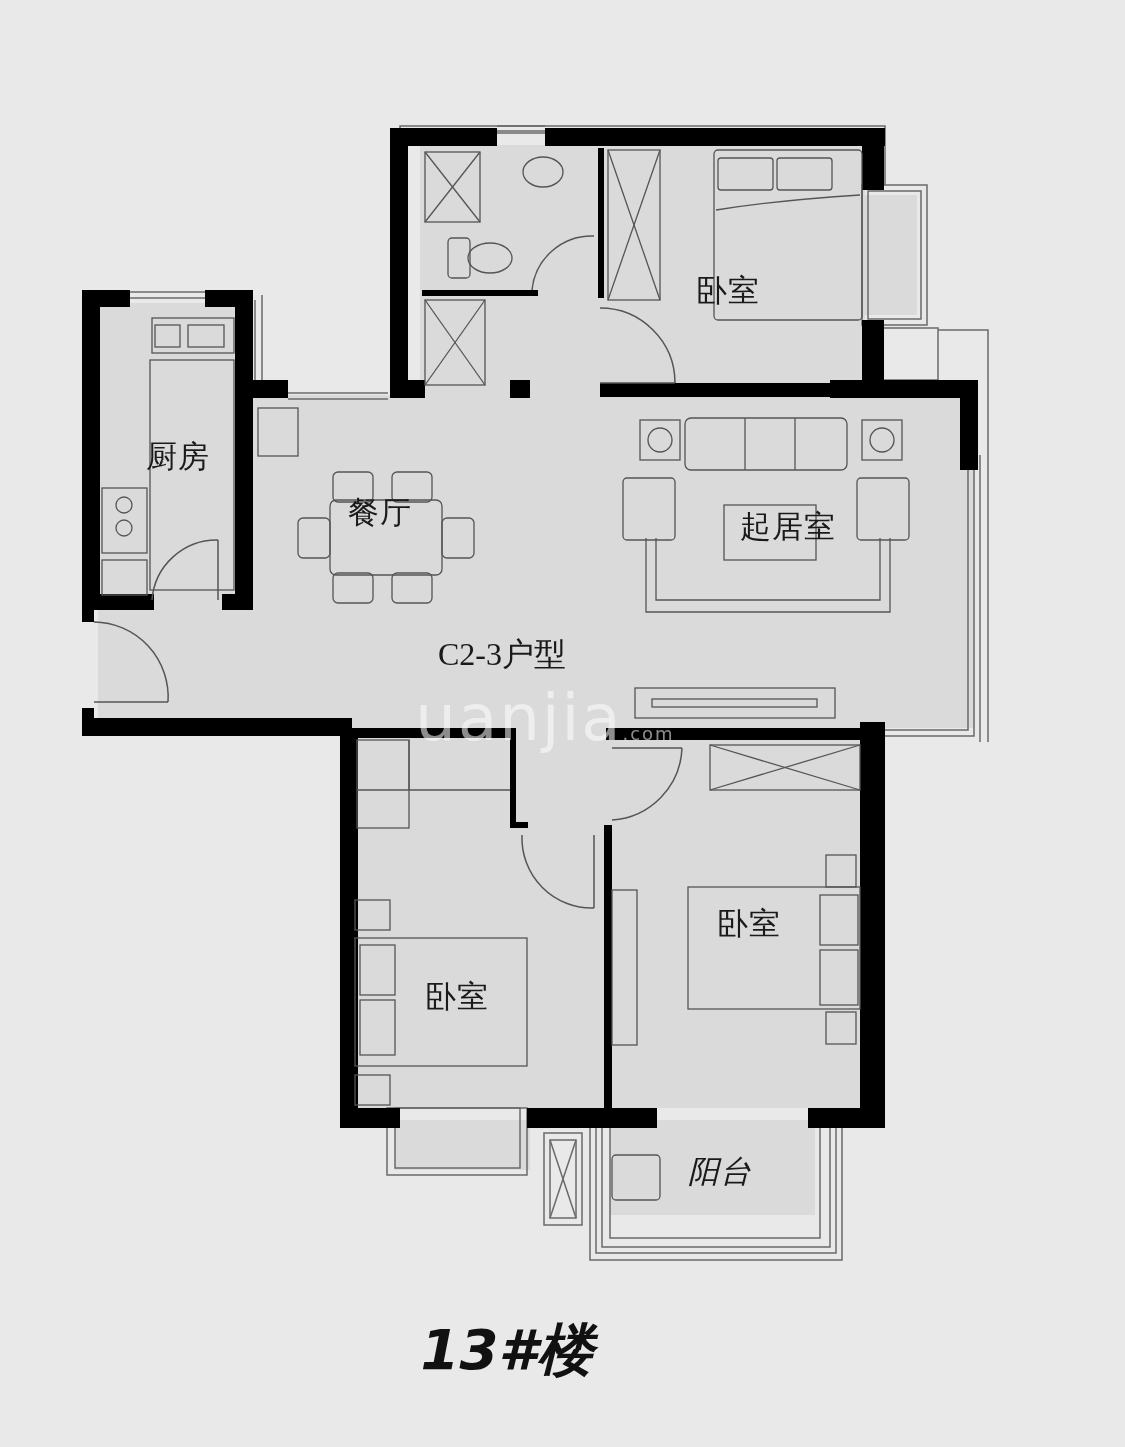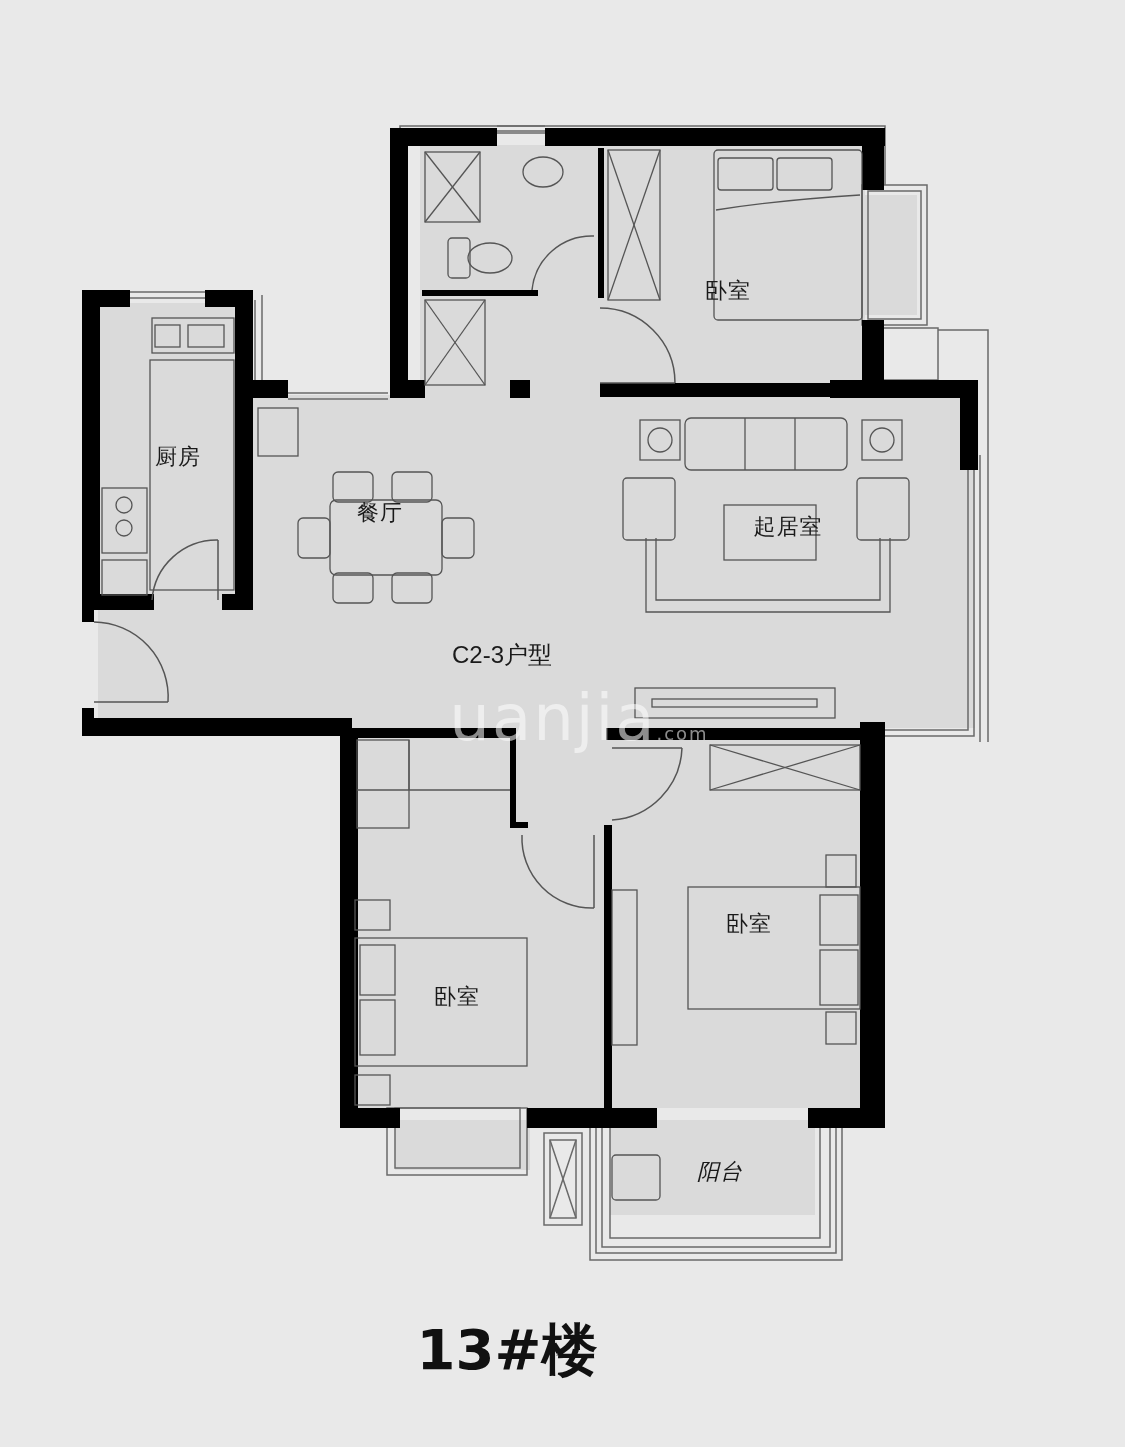--- a/index.html
+++ b/index.html
@@ -1,24 +1,24 @@
 <!DOCTYPE html>
 <html><head>
 <meta charset="utf-8">
 <style>
   html, body { margin:0; padding:0; }
   body { width:1125px; height:1447px; background:#e9e9e9; position:relative; overflow:hidden;
          font-family:"DejaVu Serif", serif; }
   #plan { position:absolute; left:0; top:0; width:1125px; height:1447px; }
-  .room-label { position:absolute; font-family:"DejaVu Serif", serif; font-size:22px; color:#1a1a1a;
+  .room-label { position:absolute; font-family:"DejaVu Serif", serif; font-size:31px; color:#1a1a1a;
                 transform:translate(-50%,-50%); white-space:nowrap; letter-spacing:1px; }
-  .plan-type { position:absolute; font-family:Liberation Sans, sans-serif; font-size:24px; color:#1a1a1a;
+  .plan-type { position:absolute; font-family:Liberation Serif, serif; font-size:32px; color:#1a1a1a;
                transform:translate(-50%,-50%); white-space:nowrap; }
   .building { position:absolute; font-family:"DejaVu Sans", sans-serif; font-weight:bold; font-size:56px;
-              color:#111; transform:translate(-50%,-50%); white-space:nowrap; }
+              color:#111; transform:translate(-50%,-50%); white-space:nowrap;font-style:italic; }
   .watermark { position:absolute; font-family:"DejaVu Sans", sans-serif; font-size:64px; color:rgba(255,255,255,0.55);
                transform:translate(-50%,-50%); white-space:nowrap; letter-spacing:2px; }
   .watermark small { font-size:18px; }
 </style>
 </head>
 <body>
 
 <svg id="plan" viewBox="0 0 1125 1447" xmlns="http://www.w3.org/2000/svg">
 
   <g fill="#dadada">
@@ -203,17 +203,17 @@
 <div class="room-label" style="left:178px;top:457px;">厨房</div>
 <div class="room-label" style="left:380px;top:513px;">餐厅</div>
 <div class="room-label" style="left:788px;top:527px;">起居室</div>
 <div class="room-label" style="left:728px;top:291px;">卧室</div>
 <div class="room-label" style="left:457px;top:997px;">卧室</div>
 <div class="room-label" style="left:749px;top:924px;">卧室</div>
 <div class="room-label" style="left:720px;top:1172px;font-style:italic;">阳台</div>
 
 <div class="plan-type" style="left:502px;top:655px;">C2-3户型</div>
 
-<div class="watermark" style="left:545px;top:718px;margin-left:34px;">
+<div class="watermark" style="left:545px;top:718px;">
   <span>uanjia</span><small>.com</small>
 </div>
 
 <div class="building" style="left:507px;top:1351px;">13#楼</div>
 
 </body></html>

